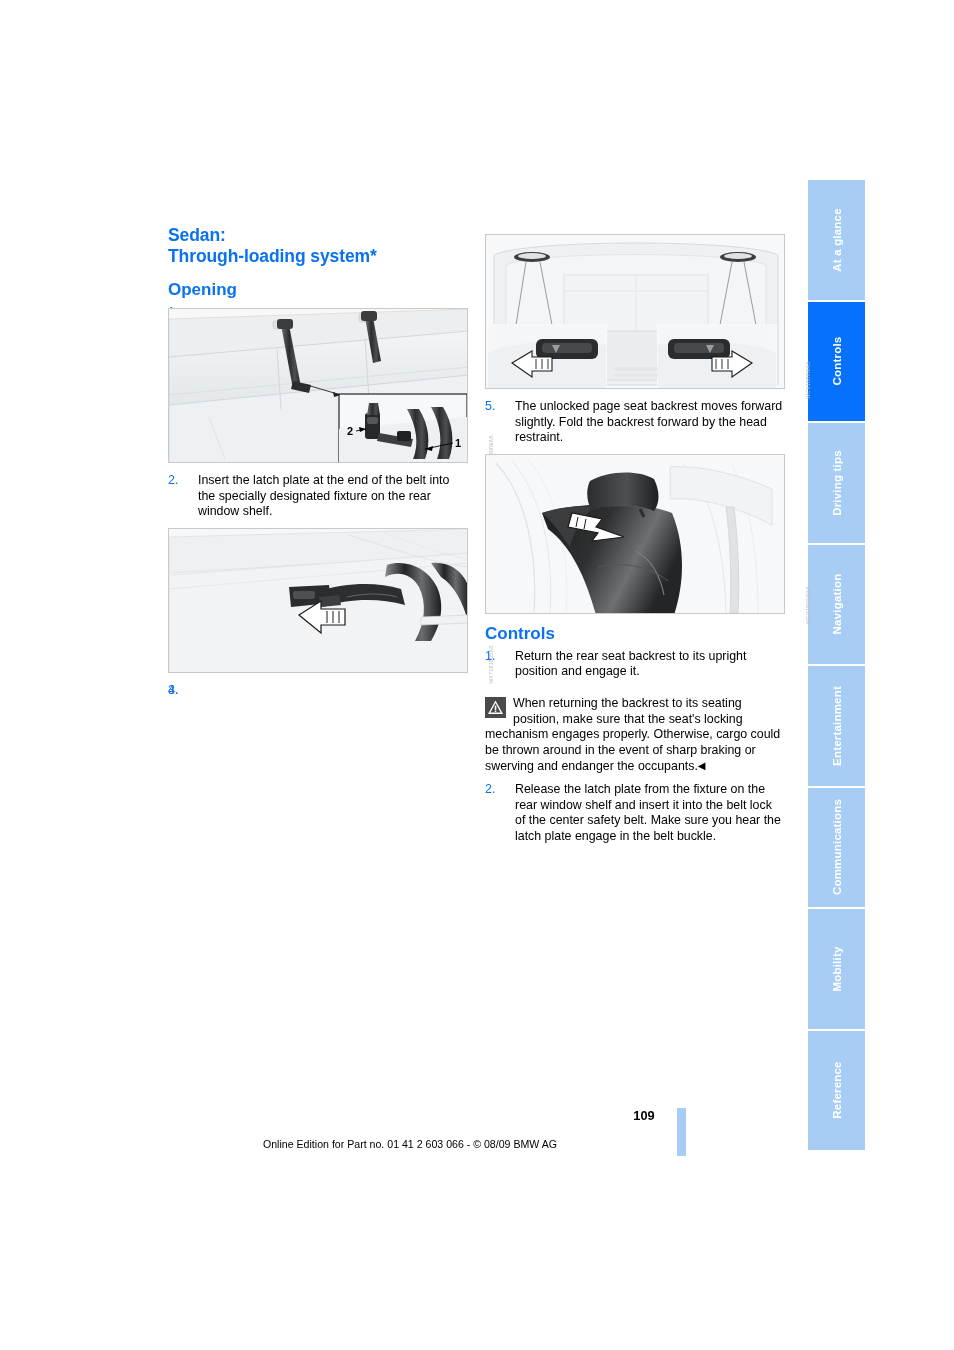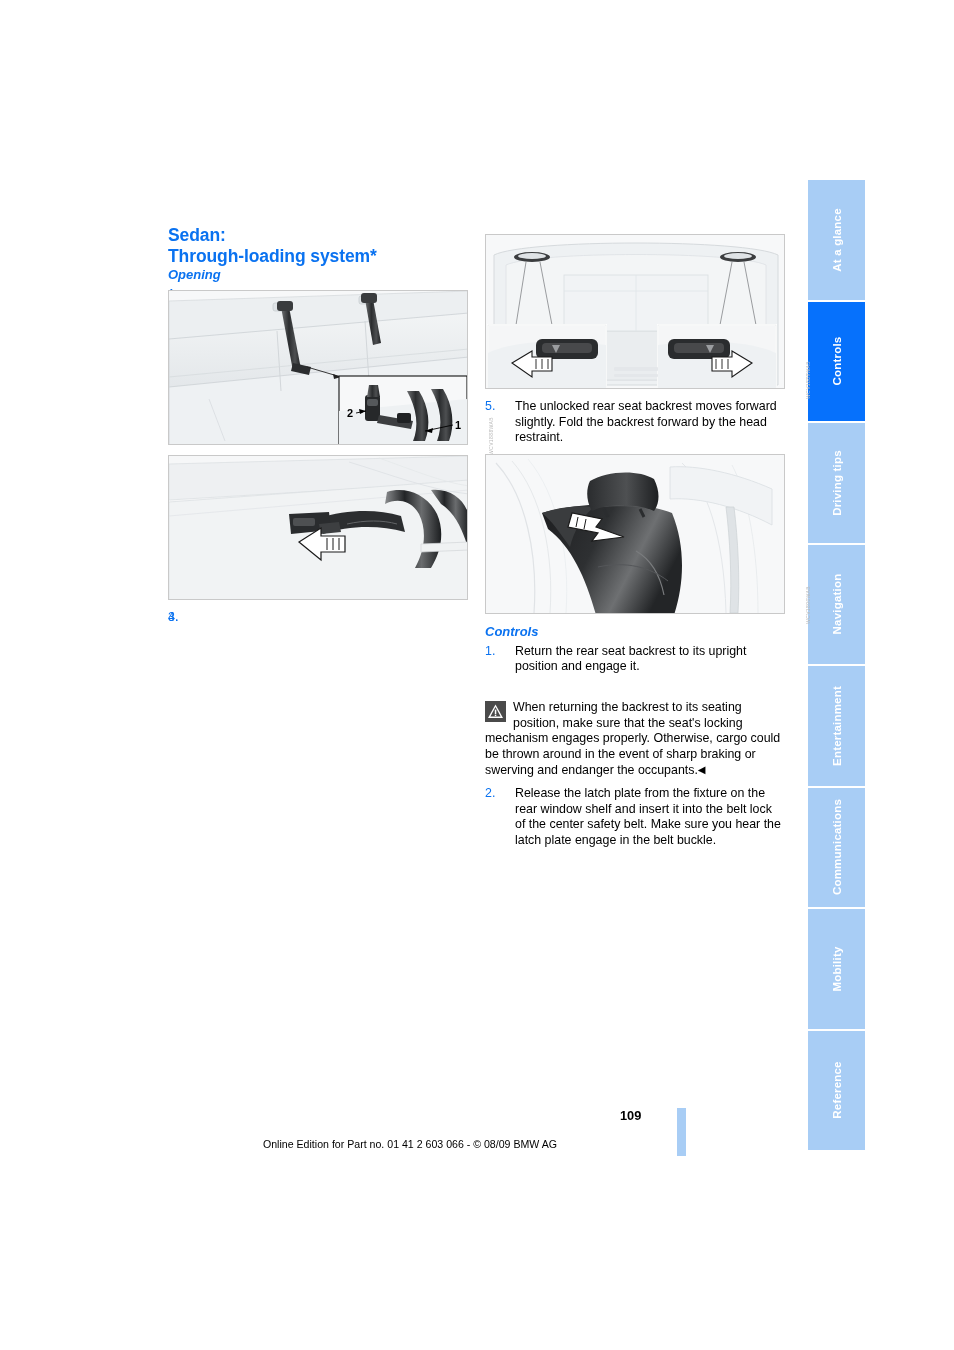--- a/index.html
+++ b/index.html
@@ -42,27 +42,27 @@
   .col { position: absolute; width: 300px; }
   .col-left  { left: 168px; top: 225px; }
   .col-right { left: 485px; top: 234px; }
 
   h1.title {
     color: #0a72f0;
     font-size: 17.5px;
     font-weight: bold;
     line-height: 21px;
     letter-spacing: -0.1px;
+    margin-bottom: 13px;
   }
   h2.subhead {
     color: #0a72f0;
-    font-size: 13px;
+    font-size: 17px;
     font-weight: bold;
     margin-bottom: 5px;
-    font-style: italic;
   }
 
   ol.steps { list-style: none; }
   ol.steps li {
     position: relative;
     padding-left: 30px;
     margin-bottom: 3px;
     font-size: 12.4px;
     line-height: 15.6px;
     color: #000;
@@ -70,21 +70,21 @@
   ol.steps li .num {
     position: absolute; left: 0; top: 0;
     color: #0a72f0;
     font-size: 12.4px;
   }
   .pageref { color: #0a72f0; }
   b { font-weight: bold; }
 
   
   .warn {
-    margin-top: 25px;
+    margin-top: 16px;
     font-size: 12.4px;
     line-height: 15.6px;
     color: #000;
   }
   .warn-icon {
     float: left;
     width: 21px; height: 21px;
     background: #4a4a4a;
     margin: 1px 7px 0 0;
     position: relative;
@@ -114,21 +114,21 @@
 
   
   .footer {
     position: absolute;
     left: 0; top: 1108px; width: 954px;
     text-align: center;
   }
   .pagenum {
     position: absolute;
     left: 620px; top: 0;
-    width: 48px; text-align: left;
+    width: 48px; text-align: center;
     font-size: 12.8px; font-weight: bold; color: #000;
   }
   .pagebar {
     position: absolute;
     left: 677px; top: 0;
     width: 9px; height: 48px;
     background: #a8cdf5;
   }
   .footline {
     position: absolute;
@@ -247,20 +247,21 @@
           <path d="M284,134 L256,140" stroke="#000" stroke-width="0.9"></path>
           <polygon points="256,140 264,137 263,142" fill="#000"></polygon>
         </svg>
       </div>
       <div class="fig-code">WCV1888WAB</div>
     </div>
 
     <ol class="steps">
       <li>
         <span class="num">2.</span>
+        <span>Insert the latch plate at the end of the belt into the specially designated fixture on the rear window shelf.</span>
       </li>
     </ol>
 
     <div class="fig-wrap">
       <div class="fig" style="width:300px;height:145px;">
         <svg width="300" height="145" viewBox="0 0 300 145">
           <defs>
             <linearGradient id="beltg2" x1="0" y1="0" x2="1" y2="0">
               <stop offset="0%" stop-color="#8b8d8f"></stop>
                 <stop offset="35%" stop-color="#222426"></stop>
@@ -359,21 +360,21 @@
           <rect x="128" y="132" width="44" height="4" rx="1" fill="#e4e7ea"></rect>
           <rect x="128" y="139" width="44" height="3" rx="1" fill="#e4e7ea"></rect>
         </svg>
       </div>
       <div class="fig-code">WCV1889WAB</div>
     </div>
 
     <ol class="steps">
       <li>
         <span class="num">5.</span>
-        <span>The unlocked rear seat backrest moves forward slightly. Fold the backrest forward by the head restraint.</span>
+        <span>The unlocked page seat backrest moves forward slightly. Fold the backrest forward by the head restraint.</span>
       </li>
     </ol>
 
     <div class="fig-wrap">
       <div class="fig" style="width:300px;height:160px;">
         <svg width="300" height="160" viewBox="0 0 300 160">
           <defs>
             <linearGradient id="seatdark" x1="0" y1="0" x2="1" y2="0.4">
               <stop offset="0%" stop-color="#1c1d1f"></stop>
                 <stop offset="45%" stop-color="#2e3032"></stop>

